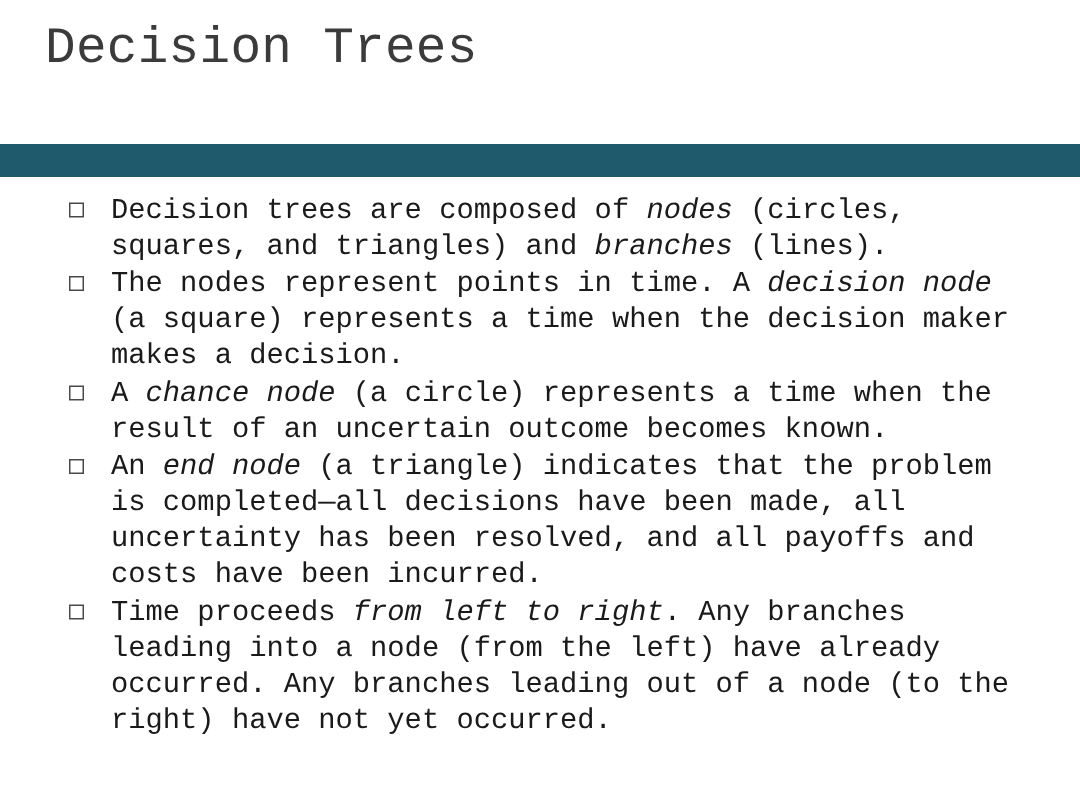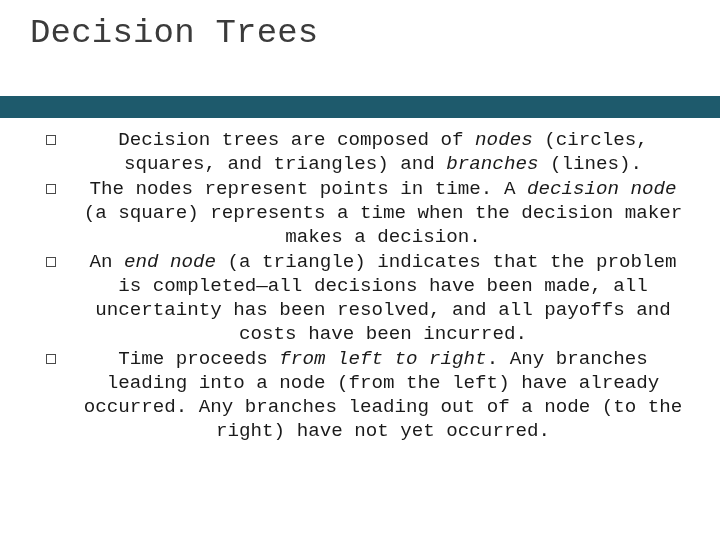--- a/index.html
+++ b/index.html
@@ -36,21 +36,20 @@
     background: #1e5a6c;
   }
   .content {
     position: absolute;
     top: 128px;
     left: 40px;
     right: 28px;
   }
   ul.bullets {
     list-style: none;
-    text-align: center;
   }
   ul.bullets li {
     position: relative;
     padding-left: 34px;
     font-size: 19.2px;
     line-height: 1.25;
     color: #1a1a1a;
     margin-bottom: 1px;
   }
   ul.bullets li::before {
@@ -78,18 +77,19 @@
 <body>
 
 <div class="slide">
   <h1 class="title">Decision Trees</h1>
   <div class="accent-bar"></div>
 
   <div class="content">
     <ul class="bullets">
       <li><span>Decision trees are composed of </span><span class="ital">nodes</span><span> (circles, squares, and triangles) and </span><span class="ital">branches</span><span> (lines).</span></li>
       <li><span>The nodes represent points in time. A </span><span class="ital">decision node</span><span> (a square) represents a time when the decision maker makes a decision.</span></li>
+      <li><span>A </span><span class="ital">chance node</span><span> (a circle) represents a time when the result of an uncertain outcome becomes known.</span></li>
       <li><span>An </span><span class="ital">end node</span><span> (a triangle) indicates that the problem is completed—all decisions have been made, all uncertainty has been resolved, and all payoffs and costs have been incurred.</span></li>
       <li><span>Time proceeds </span><span class="ital">from left to right</span><span>. Any branches leading into a node (from the left) have already occurred. Any branches leading out of a node (to the right) have not yet occurred.</span></li>
     </ul>
   </div>
 
 </div>
 
 </body></html>

